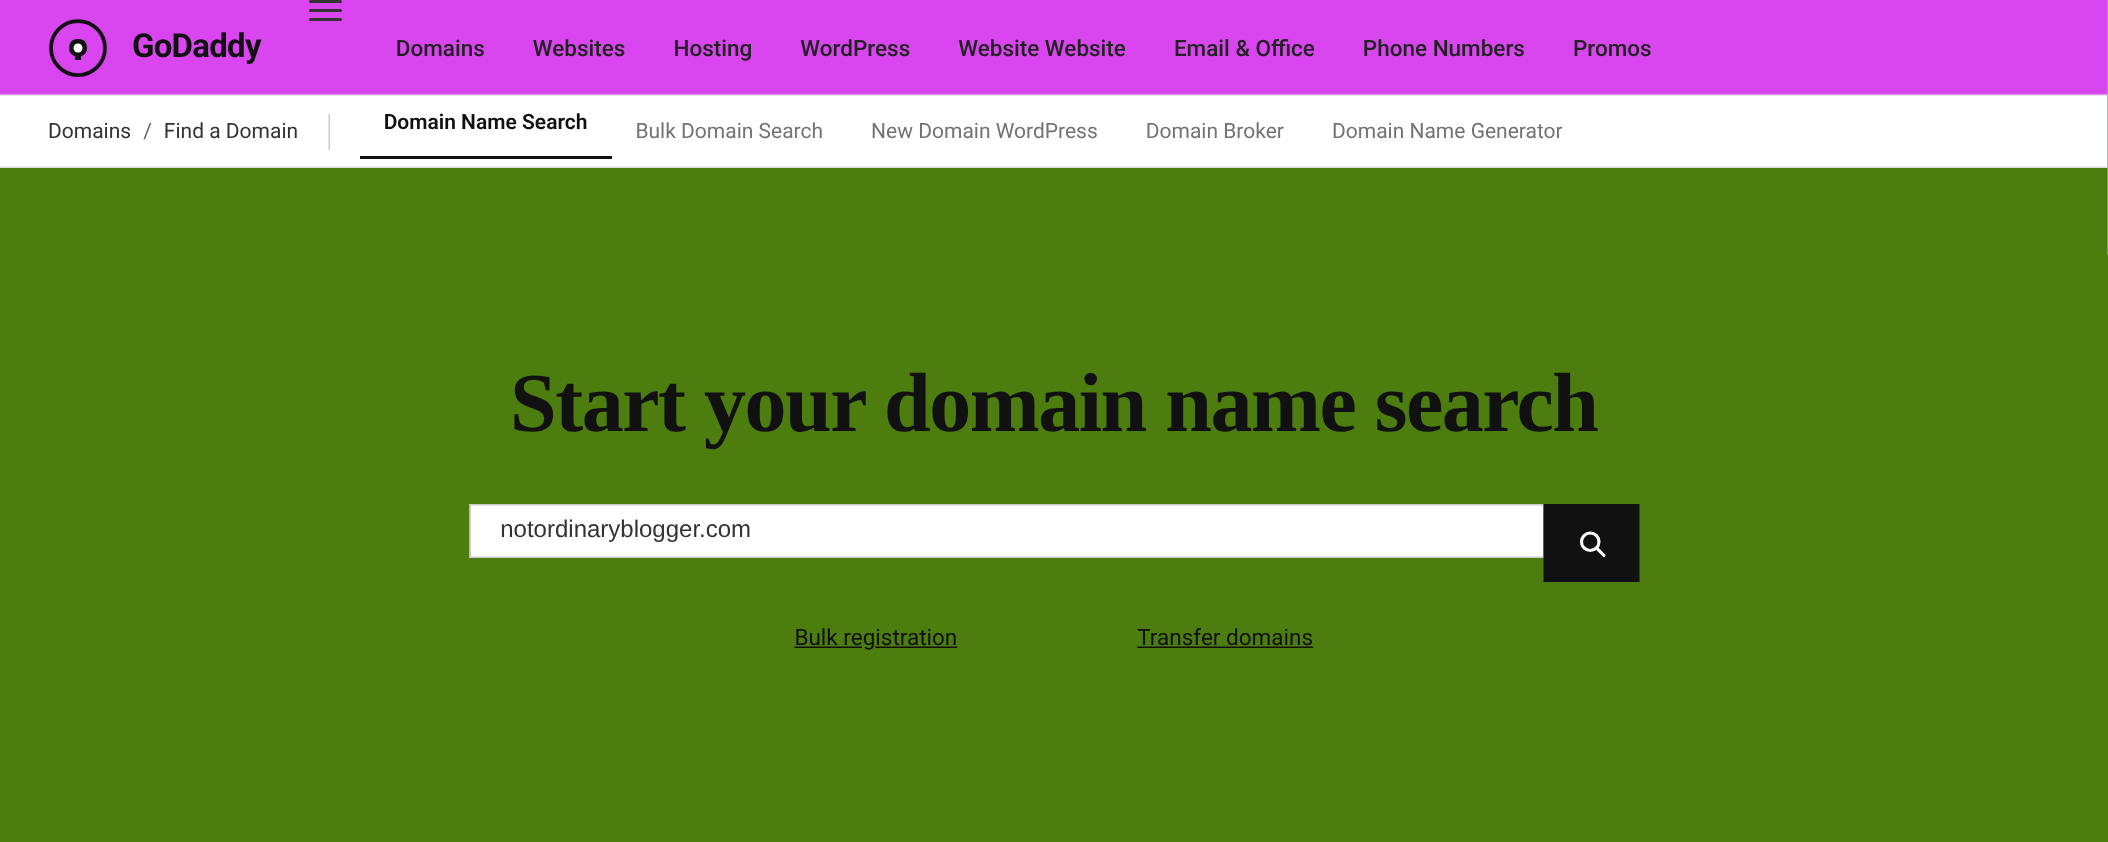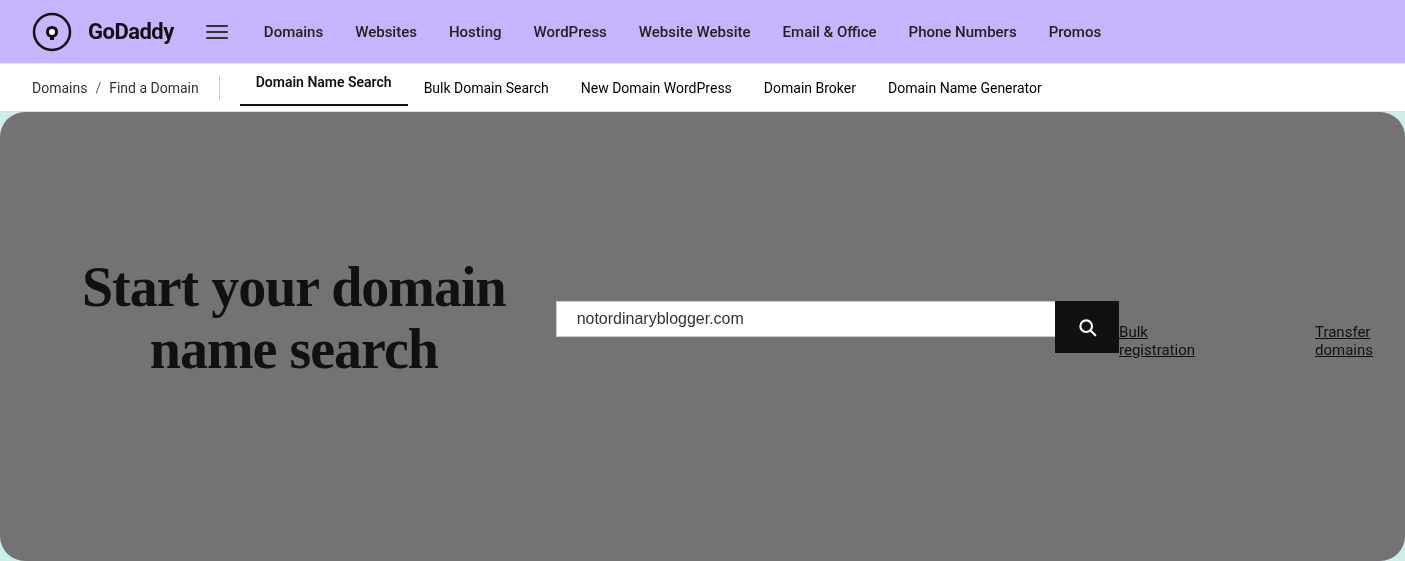--- a/index.html
+++ b/index.html
@@ -10,23 +10,22 @@
 
     body {
       font-family: -apple-system, BlinkMacSystemFont, 'Segoe UI', Roboto, sans-serif;
       background-color: #ceeee9;
       min-height: 561px;
       width: 1405px;
     }
 
     
     .top-nav {
-      background-color: #c4b5fd;
-      display: flex;
-      align-items: center;
+      background-color: #d946ef;
+      display: flex;
       padding: 0 32px;
       height: 64px;
       border-bottom: 1px solid #e5e5e5;
     }
 
     .logo-area {
       display: flex;
       align-items: center;
       gap: 16px;
       margin-right: 32px;
@@ -127,32 +126,32 @@
     }
 
     .sub-nav-links li.active a {
       color: #111;
       font-weight: 600;
       border-bottom: 2px solid #111;
       padding-bottom: 14px;
     }
 
     .sub-nav-links li.teal a {
-      color: #000000;
+      color: #737373;
     }
 
     
     .main-content {
-      background-color: #737373;
-      display: flex;
+      background-color: #4d7c0f;
+      display: flex;
+      flex-direction: column;
       align-items: center;
       justify-content: center;
       padding: 80px 32px 80px;
       min-height: calc(561px - 112px);
-      border-radius: 25px;
     }
 
     .hero-title {
       font-size: 56px;
       font-weight: 800;
       color: #111;
       text-align: center;
       margin-bottom: 36px;
       font-family: Georgia, 'Times New Roman', serif;
       line-height: 1.1;

